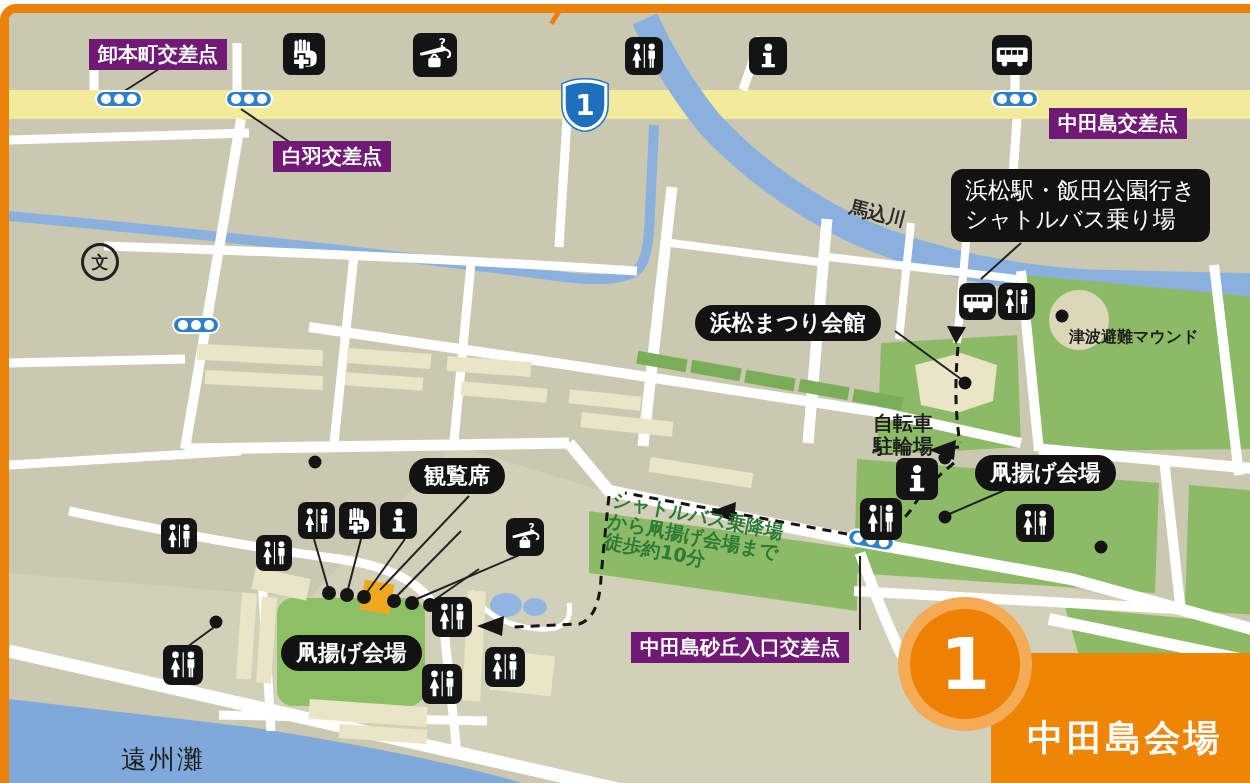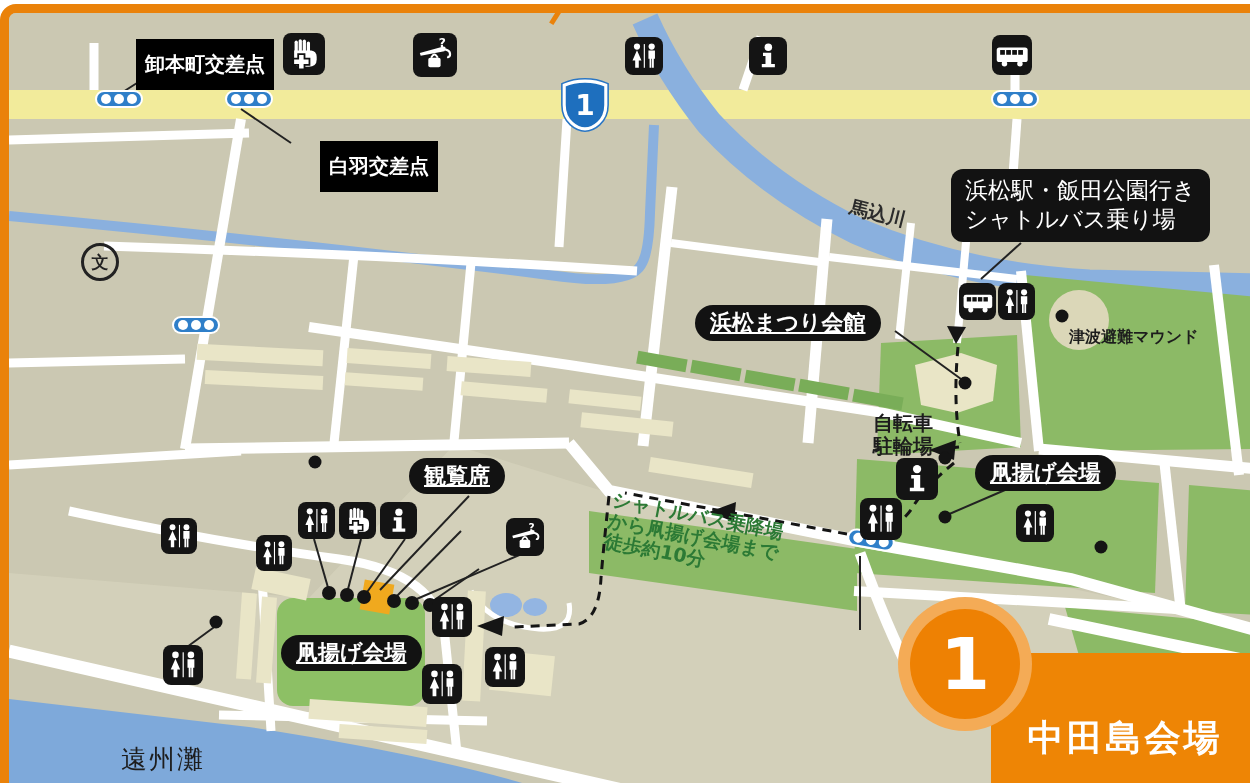--- a/index.html
+++ b/index.html
@@ -2,25 +2,25 @@
 <html><head>
 <meta charset="utf-8">
 <style>
   html,body{margin:0;padding:0;background:#fff;}
   body{font-family:"DejaVu Sans","Liberation Sans",sans-serif;}
   #frame{position:relative;width:1250px;height:783px;margin:4px auto;
          border:9px solid #ea820a;border-radius:16px;background:#cbc8b2;overflow:hidden;box-sizing:content-box;}
   .abs{position:absolute;}
   .t{position:absolute;color:#1d1d1d;font-weight:600;white-space:nowrap;line-height:1.15;}
   .pill{position:absolute;background:#121212;color:#fff;border-radius:22px;
-        font-weight:700;font-size:22px;padding:3px 15px;white-space:nowrap;z-index:6;text-decoration:underline;}
+        font-weight:700;font-size:22px;padding:3px 15px;white-space:nowrap;z-index:6;}
   .blackbox{position:absolute;background:#121212;color:#fff;border-radius:12px;
         font-weight:400;font-size:23px;line-height:1.28;padding:7px 14px;white-space:nowrap;z-index:6;}
-  .blue-label{position:absolute;background:#000000;color:#fff;font-weight:700;
-        font-size:20px;padding:12px 9px;white-space:nowrap;z-index:6;margin-left:47px;}
+  .blue-label{position:absolute;background:#701a75;color:#fff;font-weight:700;
+        font-size:20px;padding:2px 9px;white-space:nowrap;z-index:6;}
   .icon-sq{position:absolute;background:#141414;border-radius:8px;display:flex;
         align-items:center;justify-content:center;z-index:5;}
   .icon-sq svg{width:86%;height:86%;}
   .legend-label{position:absolute;color:#1d1d1d;font-weight:600;font-size:23px;white-space:nowrap;}
   .signal{position:absolute;background:#fff;border-radius:12px;padding:2px;z-index:5;}
   .signal .inner{background:#2f7fc9;border-radius:10px;display:flex;gap:3px;padding:2px 4px;}
   .signal .dot{width:10px;height:10px;border-radius:50%;background:#fff;}
   .vtext{writing-mode:vertical-rl;text-orientation:upright;}
   #venue-box{position:absolute;left:982px;top:640px;width:268px;height:143px;background:#ee8505;
         border-bottom-right-radius:10px;z-index:7;display:flex;align-items:center;justify-content:center;}
@@ -275,20 +275,22 @@
     </div>
   <div class="signal" style="left:838px;top:518px;transform:rotate(10deg);">
       <div class="inner">
         <span class="dot"></span>
         <span class="dot"></span>
         <span class="dot"></span>
       </div>
     </div>
 
   <div class="blue-label" style="left:264px;top:128px;">白羽交差点</div>
+  <div class="blue-label" style="left:1040px;top:95px;">中田島交差点</div>
+  <div class="blue-label" style="left:622px;top:619px;">中田島砂丘入口交差点</div>
 
   <div class="blackbox" style="left:942px;top:156px;">
     <div>浜松駅・飯田公園行き</div>
     <div>シャトルバス乗り場</div>
   </div>
   <div class="pill" style="left:686px;top:292px;">浜松まつり会館</div>
   <div class="pill" style="left:966px;top:442px;">凧揚げ会場</div>
   <div class="pill" style="left:400px;top:445px;">観覧席</div>
   <div class="pill" style="left:272px;top:622px;">凧揚げ会場</div>
 

